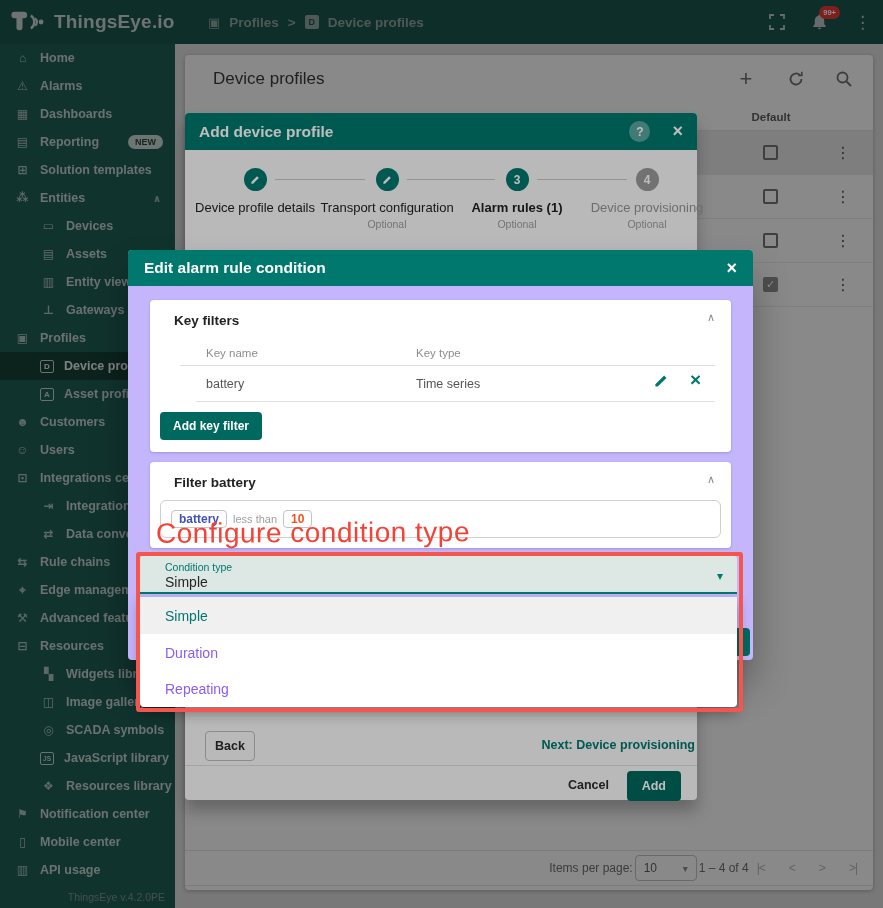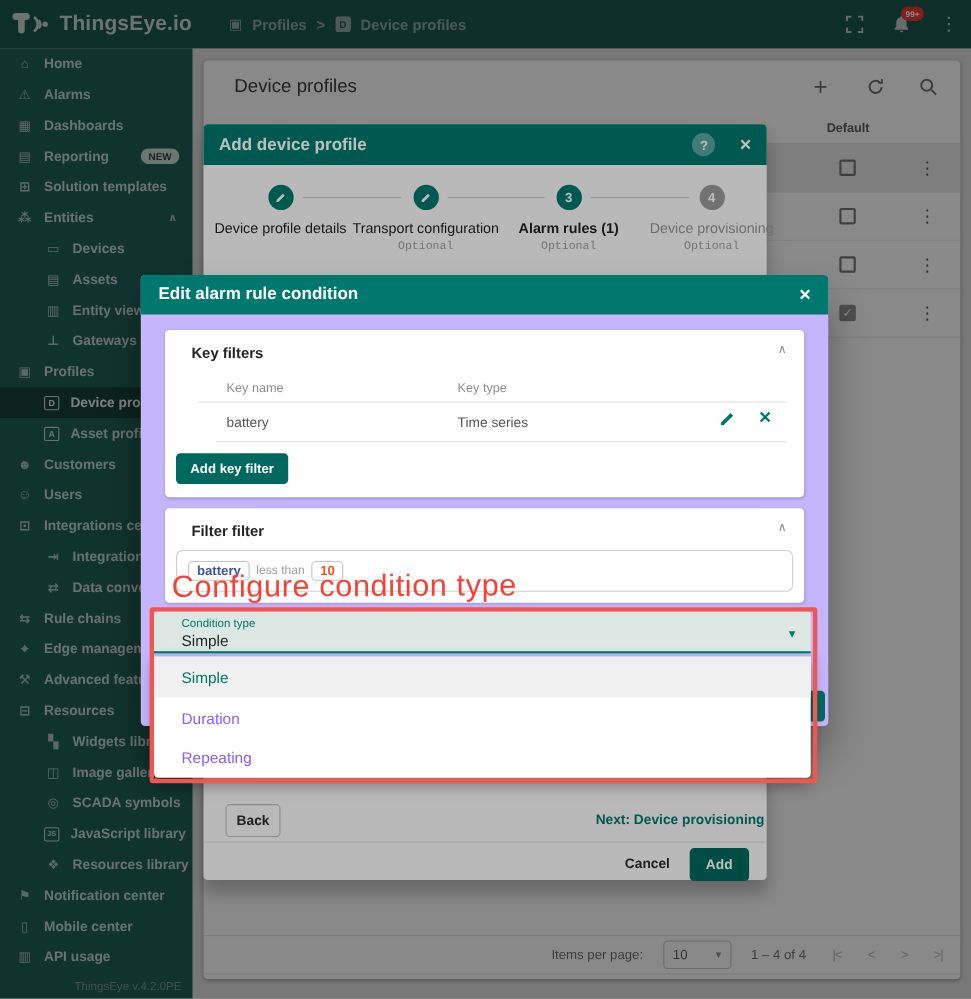--- a/index.html
+++ b/index.html
@@ -34,41 +34,41 @@
   .page-title { position:absolute; left:28px; top:14px; font-size:17px; font-weight:500; color:#3c3c3c; }
   .tool-ic { position:absolute; top:13px; width:22px; height:22px; color:#6f6f6f; display:flex; align-items:center; justify-content:center; }
   .col-default { position:absolute; left:550px; top:56px; width:72px; text-align:center; font-size:11.5px; font-weight:700; color:#5f5f5f; }
   .head-line { position:absolute; left:0; right:0; top:75px; height:1px; background:#e2e2e2; }
   .trow { position:absolute; left:0; right:0; height:44px; border-bottom:1px solid #e8e8e8; }
   .trow.hl { background:#e7e7e7; }
   .cb { position:absolute; left:578px; top:14px; width:15px; height:15px; border:2px solid #757575; border-radius:2px; }
   .cb.checked { background:#8f8f8f; border-color:#8f8f8f; }
   .cb.checked::after { content:"✓"; color:#fff; font-size:11px; position:absolute; left:1px; top:-1px; }
   .row-kebab { position:absolute; left:650px; top:12px; font-size:16px; color:#5a5a5a; }
-  .pag-bar { position:absolute; left:0; right:0; top:795px; height:36px; border-top:1px solid #e2e2e2; border-bottom:1px solid #e2e2e2; display:flex; align-items:center; justify-content:flex-end; gap:18px; padding-right:16px; font-size:12px; color:#6f6f6f; }
+  .pag-bar { position:absolute; left:0; right:0; top:795px; height:36px; border-top:1px solid #e2e2e2; border-bottom:1px solid #e2e2e2; display:flex; align-items:center; justify-content:flex-end; gap:2px; padding-right:16px; font-size:12px; color:#6f6f6f; }
   .pag-select { width:62px; height:26px; border:1px solid #c2c2c2; border-radius:4px; display:flex; align-items:center; justify-content:space-between; padding:0 8px; color:#5f5f5f; }
   .pag-nav { display:flex; gap:24px; color:#b5b5b5; font-size:12px; letter-spacing:-1px; margin-left:6px; }
 
   
   .backdrop { position:absolute; left:0; top:0; width:883px; height:908px; background:rgba(0,0,0,.26); }
   .b1 { z-index:10; } .b2 { z-index:30; }
 
   
   .add-dialog { position:absolute; left:185px; top:113px; width:512px; height:687px; background:#fafafa; border-radius:4px; box-shadow:0 11px 15px rgba(0,0,0,.25); z-index:20; }
   .dlg-header { height:37px; background:#00786d; border-radius:4px 4px 0 0; display:flex; align-items:center; padding:0 14px; }
   .dlg-title { color:#fff; font-size:15.5px; font-weight:700; flex:1; }
   .help-circ { width:21px; height:21px; border-radius:50%; background:rgba(255,255,255,.35); color:#fff; font-size:12px; font-weight:700; display:flex; align-items:center; justify-content:center; margin-right:22px; }
   .dlg-close { color:#fff; font-size:18px; font-weight:600; }
   .step { position:absolute; width:132px; display:flex; flex-direction:column; align-items:center; }
   .step-circ { width:23px; height:23px; border-radius:50%; background:#00786d; color:#fff; font-size:12px; font-weight:600; display:flex; align-items:center; justify-content:center; margin-top:18px; }
   .step-circ.inactive { background:#9a9a9a; }
   .step-label { margin-top:9px; font-size:13px; font-weight:500; color:#212121; text-align:center; white-space:nowrap; }
   .step-label.bold { font-weight:700; }
   .step-label.muted { color:#949494; font-weight:400; }
-  .step-opt { margin-top:3px; font-size:10.5px; color:#9c9c9c;font-family:Liberation Mono, monospace; }
+  .step-opt { margin-top:3px; font-size:10.5px; color:#9c9c9c; }
   .connector { position:absolute; top:66px; height:1px; background:#c8c8c8; }
   .back-btn { position:absolute; left:20px; top:618px; width:50px; height:30px; border:1px solid #bdbdbd; border-radius:4px; display:flex; align-items:center; justify-content:center; font-size:12.5px; font-weight:600; color:#2c2c2c; }
   .next-btn { position:absolute; right:2px; top:625px; font-size:12.5px; font-weight:700; color:#00786d; }
   .dlg-div { position:absolute; left:0; right:0; top:652px; height:1px; background:#dedede; }
   .cancel-btn { position:absolute; right:88px; top:665px; font-size:12.5px; font-weight:600; color:#2c2c2c; }
   .add-btn { position:absolute; right:16px; top:658px; height:30px; padding:0 15px; background:#00695f; border-radius:4px; color:#fff; font-size:12.5px; font-weight:700; display:flex; align-items:center; }
 
   
   .edit-modal { position:absolute; left:128px; top:250px; width:625px; height:410px; background:#c4b5fd; border-radius:4px; box-shadow:0 24px 38px rgba(0,0,0,.32); z-index:40; }
   .mod-header { height:36px; background:#00786d; border-radius:4px 4px 0 0; display:flex; align-items:center; padding:0 16px; }
@@ -388,21 +388,21 @@
         <svg width="15" height="15" viewBox="0 0 16 16">
             <path d="M1.5 12 10.8 2.7l2.5 2.5L4 14.5H1.5V12z" fill="#00786d"></path>
           </svg>
       </span>
       <span class="kf-del">×</span>
       <div class="kf-line" style="left:46px;right:16px;top:101px"></div>
       <div class="addkf-btn">Add key filter</div>
     </div>
 
     <div class="panel-card" style="top:212px;height:86px">
-      <span class="pc-title">Filter filter</span>
+      <span class="pc-title">Filter battery</span>
       <span class="pc-chev">∧</span>
       <div class="pv-box">
         <span class="chip key">battery</span>
         <span class="pv-op">less than</span>
         <span class="chip val">10</span>
       </div>
     </div>
 
     <div class="cond-field">
       <span class="cf-label">Condition type</span>

